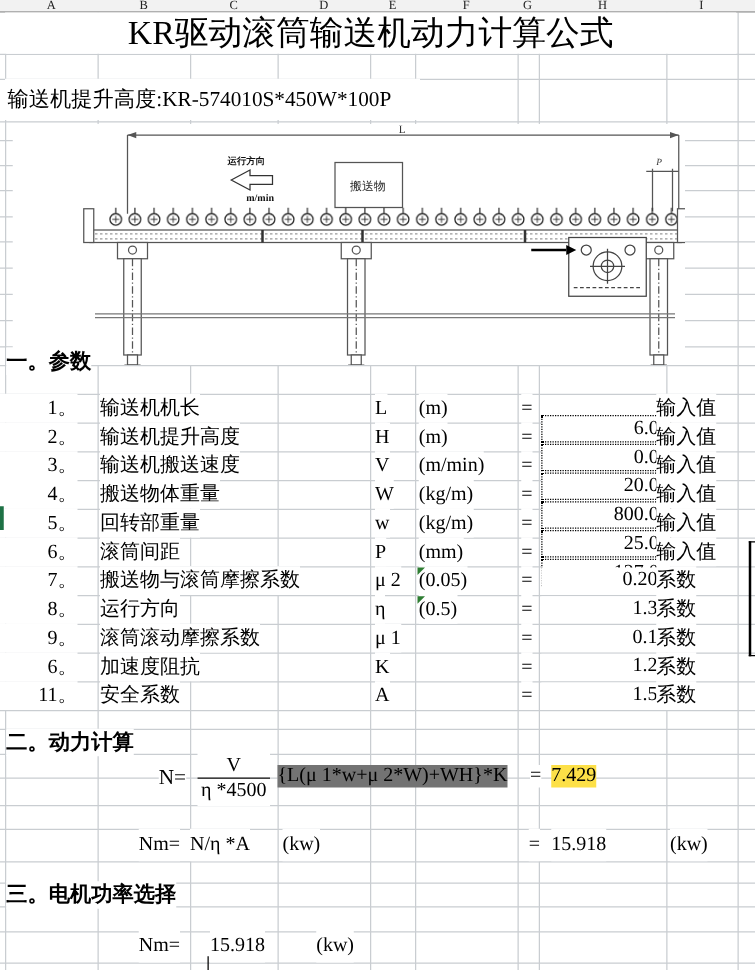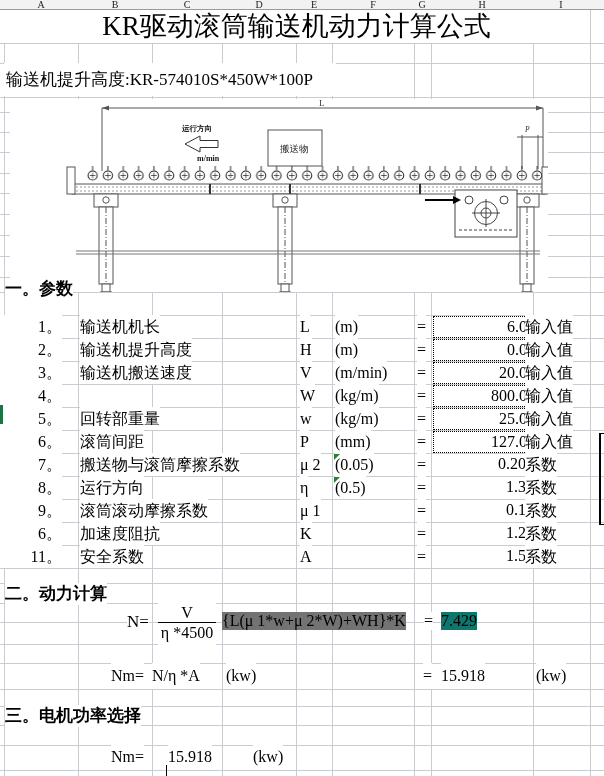--- a/index.html
+++ b/index.html
@@ -19,32 +19,32 @@
   .sechead{position:absolute;left:5px;height:22px;line-height:22px;font-size:17px;font-weight:bold;color:#000;background:#fff;z-index:2;white-space:nowrap;}
   
   .prow{position:absolute;left:0;width:604px;height:23px;line-height:23px;font-size:16px;color:#000;z-index:2;}
   .prow span{background:#fff;white-space:nowrap;}
   .c-no{position:absolute;left:0;width:62px;text-align:right;display:inline-block;}
   .c-label{position:absolute;left:80px;}
   .c-sym{position:absolute;left:300px;}
   .c-unit{position:absolute;left:335px;}
   .c-eq{position:absolute;left:417px;}
   .valcell{position:absolute;left:433px;top:1px;width:93px;height:20px;line-height:20px;text-align:right;padding-right:9px;box-sizing:content-box;background:#fff;}
-  .valcell.boxed{border:1px dotted #000;}
+  .valcell.boxed{border:1px dotted #000;margin-top:16px;}
   .c-type{position:absolute;left:525px;}
   .note-tri{position:absolute;left:334px;top:1px;width:0;height:0;border-top:6px solid #2e7d32;border-right:6px solid transparent;z-index:3;}
   
   #formula{position:absolute;left:0;top:600px;width:604px;height:46px;z-index:2;font-size:16px;color:#000;}
   #formula .f-lhs{position:absolute;left:127px;top:12px;font-size:17px;background:#fff;}
   #frac{position:absolute;left:158px;top:0;width:58px;text-align:center;background:#fff;}
   #frac .num{height:22px;line-height:25px;border-bottom:1px solid #000;}
   #frac .den{height:22px;line-height:20px;}
   #formula .f-body{position:absolute;left:222px;top:12px;background:#737373;white-space:nowrap;}
   #formula .f-eq{position:absolute;left:424px;top:12px;background:#fff;}
-  #formula .f-res{position:absolute;left:441px;top:12px;background:#0f766e;}
+  #formula .f-res{position:absolute;left:441px;top:12px;background:#fde047;}
   .nmrow{position:absolute;left:0;width:604px;height:26px;line-height:26px;font-size:16px;color:#000;z-index:2;}
   .nmrow span{background:#fff;white-space:nowrap;text-align:right;}
   .pos{position:absolute;}
   
   #rowsel{position:absolute;left:0;top:405px;width:3px;height:19px;background:#1e7145;z-index:3;}
   #cellcursor{position:absolute;left:166px;top:765px;width:1px;height:11px;background:#000;z-index:3;}
   #commentedge{position:absolute;left:599px;top:433px;width:5px;height:90px;border-left:2px solid #000;
                border-top:1px solid #000;border-bottom:1px solid #000;z-index:3;}
   
   #diagram{position:absolute;left:10px;top:99px;z-index:2;}
@@ -236,20 +236,21 @@
     <span class="c-no">3。</span>
     <span class="c-label">输送机搬送速度</span>
     <span class="c-sym">V</span>
     <span class="c-unit">(m/min)</span>
     <span class="c-eq">=</span>
     <div class="valcell boxed">20.0</div>
     <span class="c-type">输入值</span>
   </div>
   <div class="prow" style="top:384px">
     <span class="c-no">4。</span>
+    <span class="c-label">搬送物体重量</span>
     <span class="c-sym">W</span>
     <span class="c-unit">(kg/m)</span>
     <span class="c-eq">=</span>
     <div class="valcell boxed">800.0</div>
     <span class="c-type">输入值</span>
   </div>
   <div class="prow" style="top:407px">
     <span class="c-no">5。</span>
     <span class="c-label">回转部重量</span>
     <span class="c-sym">w</span>

